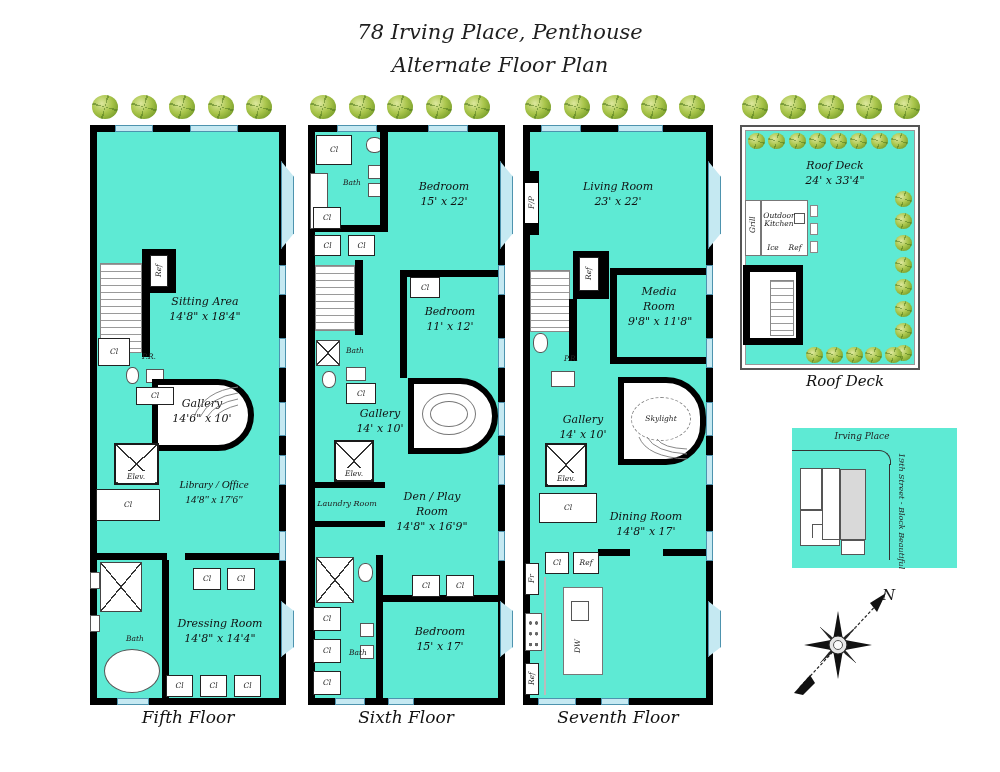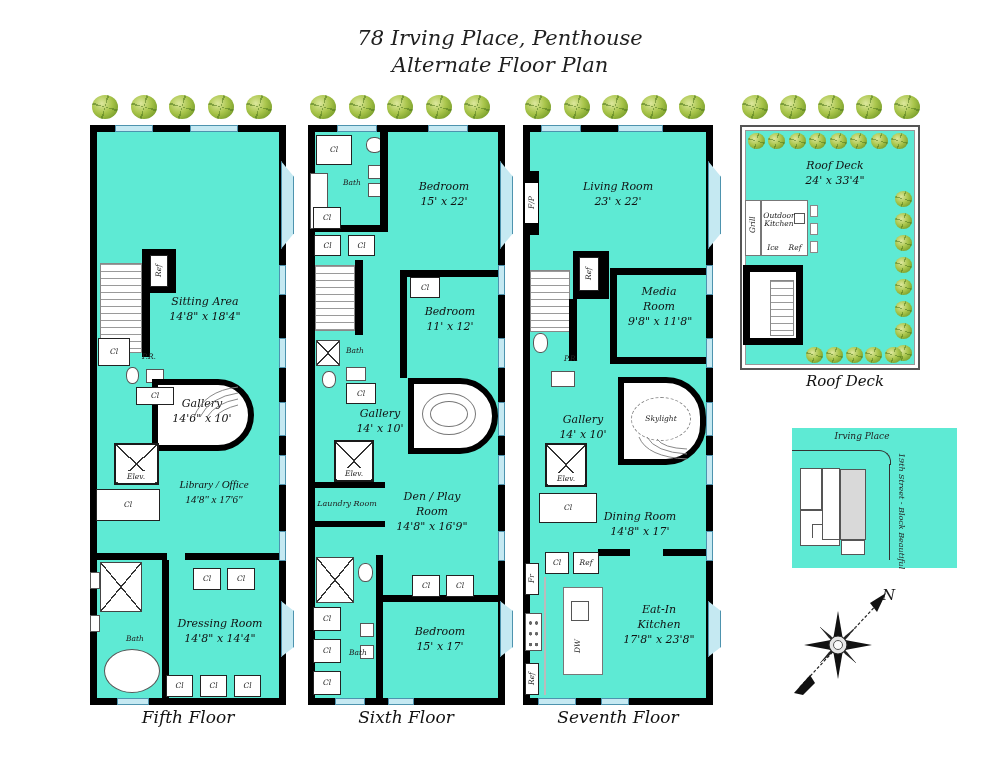--- a/index.html
+++ b/index.html
@@ -52,21 +52,21 @@
          radial-gradient(circle at 30% 55%,#666 1.5px,transparent 2px),
          radial-gradient(circle at 70% 55%,#666 1.5px,transparent 2px),
          radial-gradient(circle at 30% 85%,#666 1.5px,transparent 2px),
          radial-gradient(circle at 70% 85%,#666 1.5px,transparent 2px),#fff;}
 </style>
 </head>
 <body>
 
 <div class="page">
 
-  <div class="title" style="top:26px;">78 Irving Place, Penthouse</div>
+  <div class="title" style="top:20px;">78 Irving Place, Penthouse</div>
   <div class="title" style="top:53px;">Alternate Floor Plan</div>
 
   <div class="treerow" style="left:92px;top:95px;width:180px;">
       <span class="tree"></span>
       <span class="tree"></span>
       <span class="tree"></span>
       <span class="tree"></span>
       <span class="tree"></span>
     </div>
   <div class="treerow" style="left:310px;top:95px;width:180px;">
@@ -309,43 +309,39 @@
     <svg style="position:absolute;left:112px;top:310px;z-index:4;" width="56" height="26">
       <path d="M4 2 Q12 22 52 24" fill="none" stroke="#888" stroke-width="1"></path>
       <path d="M12 2 Q20 17 52 19" fill="none" stroke="#888" stroke-width="1"></path>
       <path d="M22 4 Q28 13 52 14" fill="none" stroke="#888" stroke-width="1"></path>
     </svg>
 
     <div class="xbox" style="left:22px;top:318px;width:42px;height:44px;"></div>
     <div class="tag" style="left:24px;top:348px;width:38px;height:11px;background:#fff;">Elev.</div>
     <div class="tag tagbox" style="left:16px;top:368px;width:58px;height:30px;">Cl</div>
 
-    <div class="room" style="left:72px;top:385px;width:90px;">
+    <div class="room" style="left:78px;top:385px;width:90px;">
       <span class="nm">Dining Room</span>
       <span class="nw">14'8" x 17'</span>
     </div>
 
     <div class="wall" style="left:75px;top:424px;width:32px;height:7px;"></div>
     <div class="wall" style="left:140px;top:424px;width:50px;height:7px;"></div>
     <div class="tag tagbox" style="left:22px;top:427px;width:24px;height:22px;">Cl</div>
     <div class="tag tagbox" style="left:50px;top:427px;width:26px;height:22px;">Ref</div>
     <div class="tag tagbox rot" style="left:2px;top:438px;width:14px;height:32px;">Fr</div>
 
     <div class="counter" style="left:21px;top:452px;width:2px;height:118px;"></div>
     <div class="range" style="left:2px;top:488px;width:17px;height:38px;"></div>
     <div class="tag tagbox rot" style="left:2px;top:538px;width:14px;height:32px;">Ref</div>
 
     <div class="fix" style="left:40px;top:462px;width:40px;height:88px;border-color:#777;"></div>
     <div class="fix" style="left:48px;top:476px;width:18px;height:20px;"></div>
     <div class="tag rot" style="left:48px;top:508px;width:14px;height:26px;">DW</div>
 
-    <div class="room" style="left:92px;top:478px;width:88px;">
-      <span class="nm" style="width:60px;margin:0 auto;">Eat-In Kitchen</span>
-      <span class="nw">17'8" x 23'8"</span>
-    </div>
   </div>
 
   <div class="plan" style="left:740px;top:125px;width:180px;height:245px;">
     <div style="position:absolute;inset:0;border:2px solid #555;box-shadow:inset 0 0 0 3px #fff, inset 0 0 0 4px #999;"></div>
     <div class="treerow tree-sm" style="left:8px;top:8px;width:160px;">
         <span class="tree"></span>
         <span class="tree"></span>
         <span class="tree"></span>
         <span class="tree"></span>
         <span class="tree"></span>

